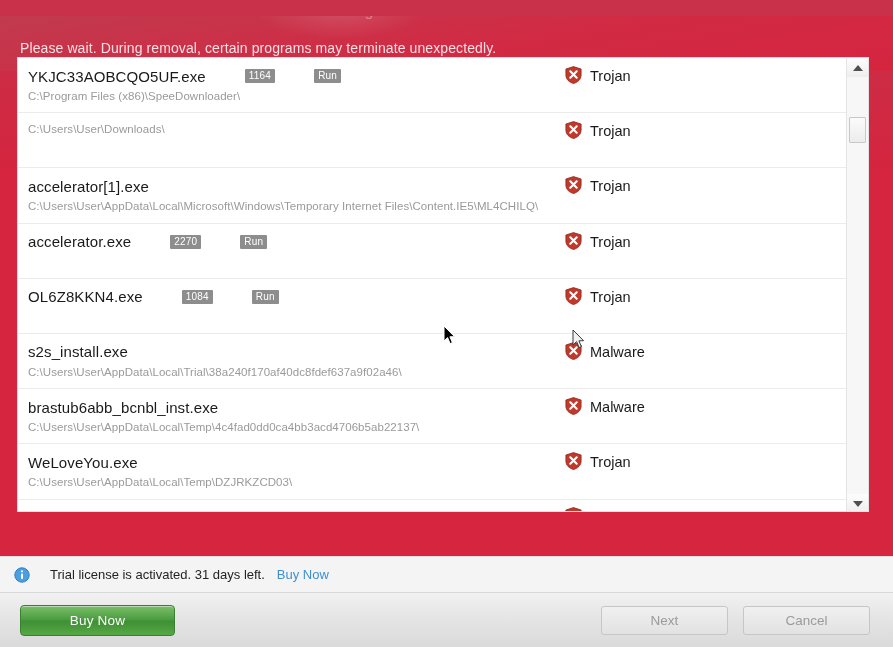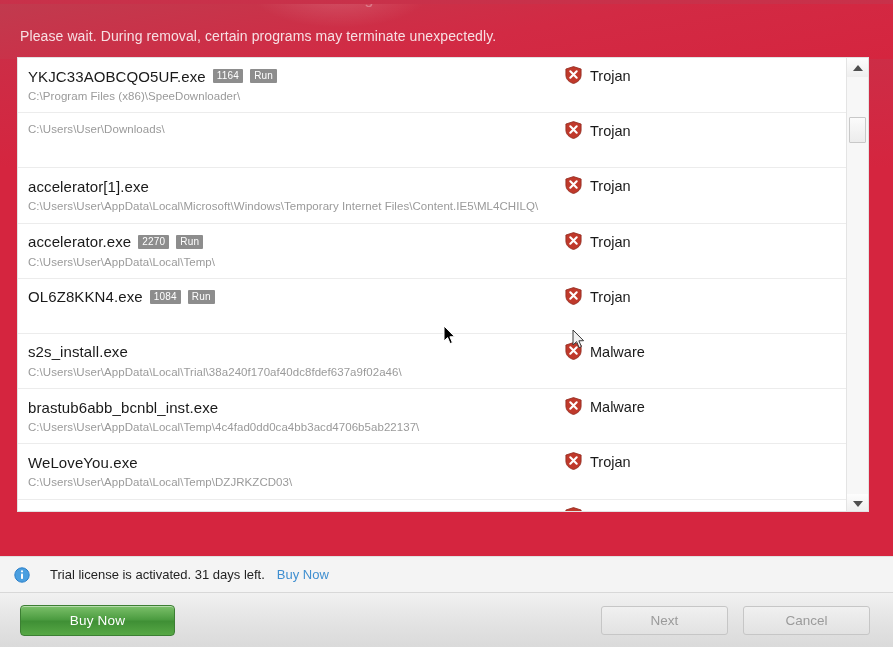--- a/index.html
+++ b/index.html
@@ -11,21 +11,21 @@
   }
 
   #app {
     position: relative;
     width: 893px; height: 647px;
     background: linear-gradient(180deg, #c8314a 0%, #d5253f 26%, #d5253f 100%);
   }
 
   
   .header {
-    position: absolute; left: 0; top: 4px; width: 893px; height: 55px;
+    position: absolute; left: 0; top: 16px; width: 893px; height: 55px;
     background: linear-gradient(170deg, #c13a4e 0%, #d22a44 55%, #d5253f 100%);
     overflow: hidden;
   }
   .header-glow {
     position: absolute; left: 250px; top: -46px; width: 180px; height: 70px;
     background: radial-gradient(ellipse at center, rgba(255,255,255,0.16) 0%, rgba(255,255,255,0) 70%);
     pointer-events: none;
   }
   .header-cut-title {
     position: absolute; left: 300px; top: -14px;
@@ -49,21 +49,21 @@
     position: absolute; left: 0; top: 0; width: 830px; height: 455px;
     overflow: hidden;
   }
   .threat-row {
     position: relative;
     height: 55.2px;
     padding: 7px 0 0 10px;
     border-bottom: 1px solid #ececec;
     background: #fff;
   }
-  .row-line1 { display: flex; align-items: center; height: 22px; }
+  .row-line1 { display: flex; align-items: center; height: 22px; gap: 32px; }
   .fname {
     font-size: 15px; color: #1a1a1a; letter-spacing: .1px; white-space: nowrap;
   }
   .badge {
     display: inline-block;
     margin-left: 7px; padding: 1px 4px 2px 4px;
     font-size: 10px; line-height: 11px; color: #ffffff;
     background: #8d8d8d; border-radius: 1px; letter-spacing: .2px;
     vertical-align: middle;
   }
@@ -220,21 +220,20 @@
             </svg>
             <span class="threat-label">Trojan</span>
           </div>
         </div>
         <div class="threat-row">
           <div class="row-line1">
             <span class="fname">accelerator.exe</span>
             <span class="badge">2270</span>
             <span class="badge">Run</span>
           </div>
-          <div class="fpath">C:\Users\User\AppData\Local\Temp\</div>
           <div class="threat-type">
             <svg class="shield" viewBox="0 0 17 18">
               <path d="M8.5,0.6 L16.1,3.0 L16.1,9.0 C16.1,13.4 12.8,16.3 8.5,17.5 C4.2,16.3 0.9,13.4 0.9,9.0 L0.9,3.0 Z" fill="#c0392b" stroke="#8e2a1e" stroke-width="0.8"></path>
               <path d="M5.3,5.3 L11.7,11.7 M11.7,5.3 L5.3,11.7" stroke="#ffffff" stroke-width="2.1" stroke-linecap="round"></path>
             </svg>
             <span class="threat-label">Trojan</span>
           </div>
         </div>
         <div class="threat-row">
           <div class="row-line1">

